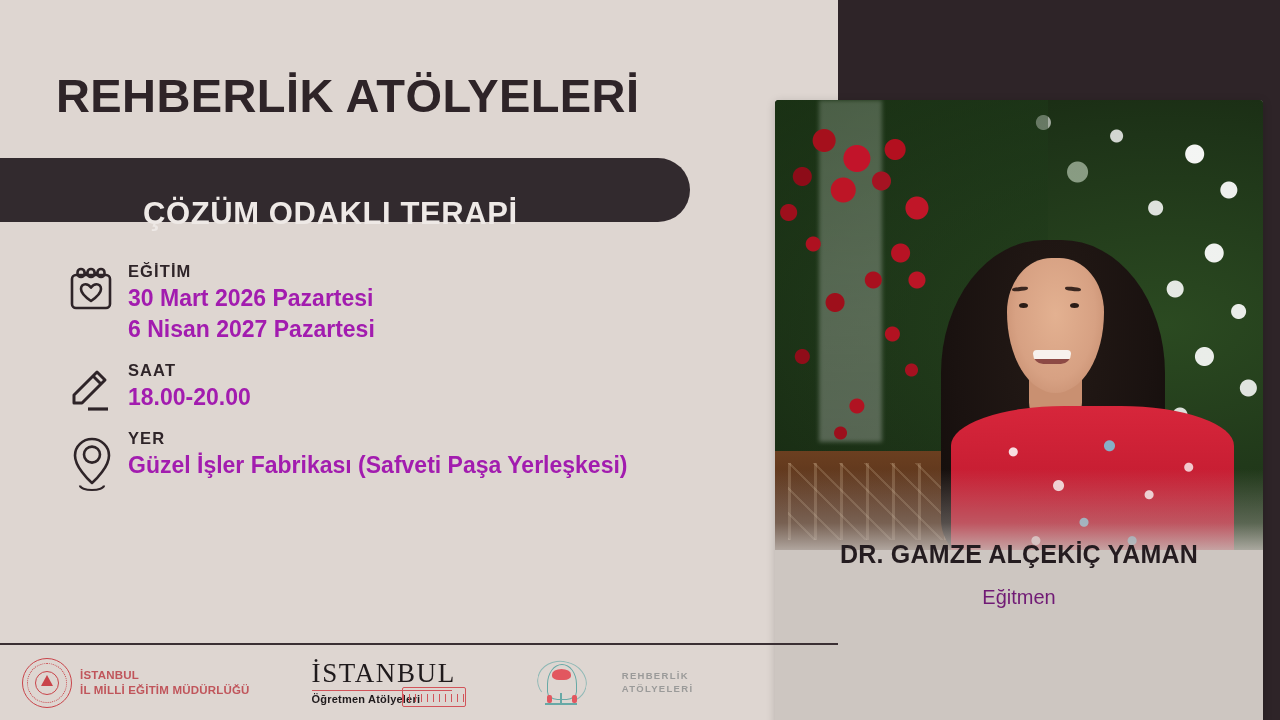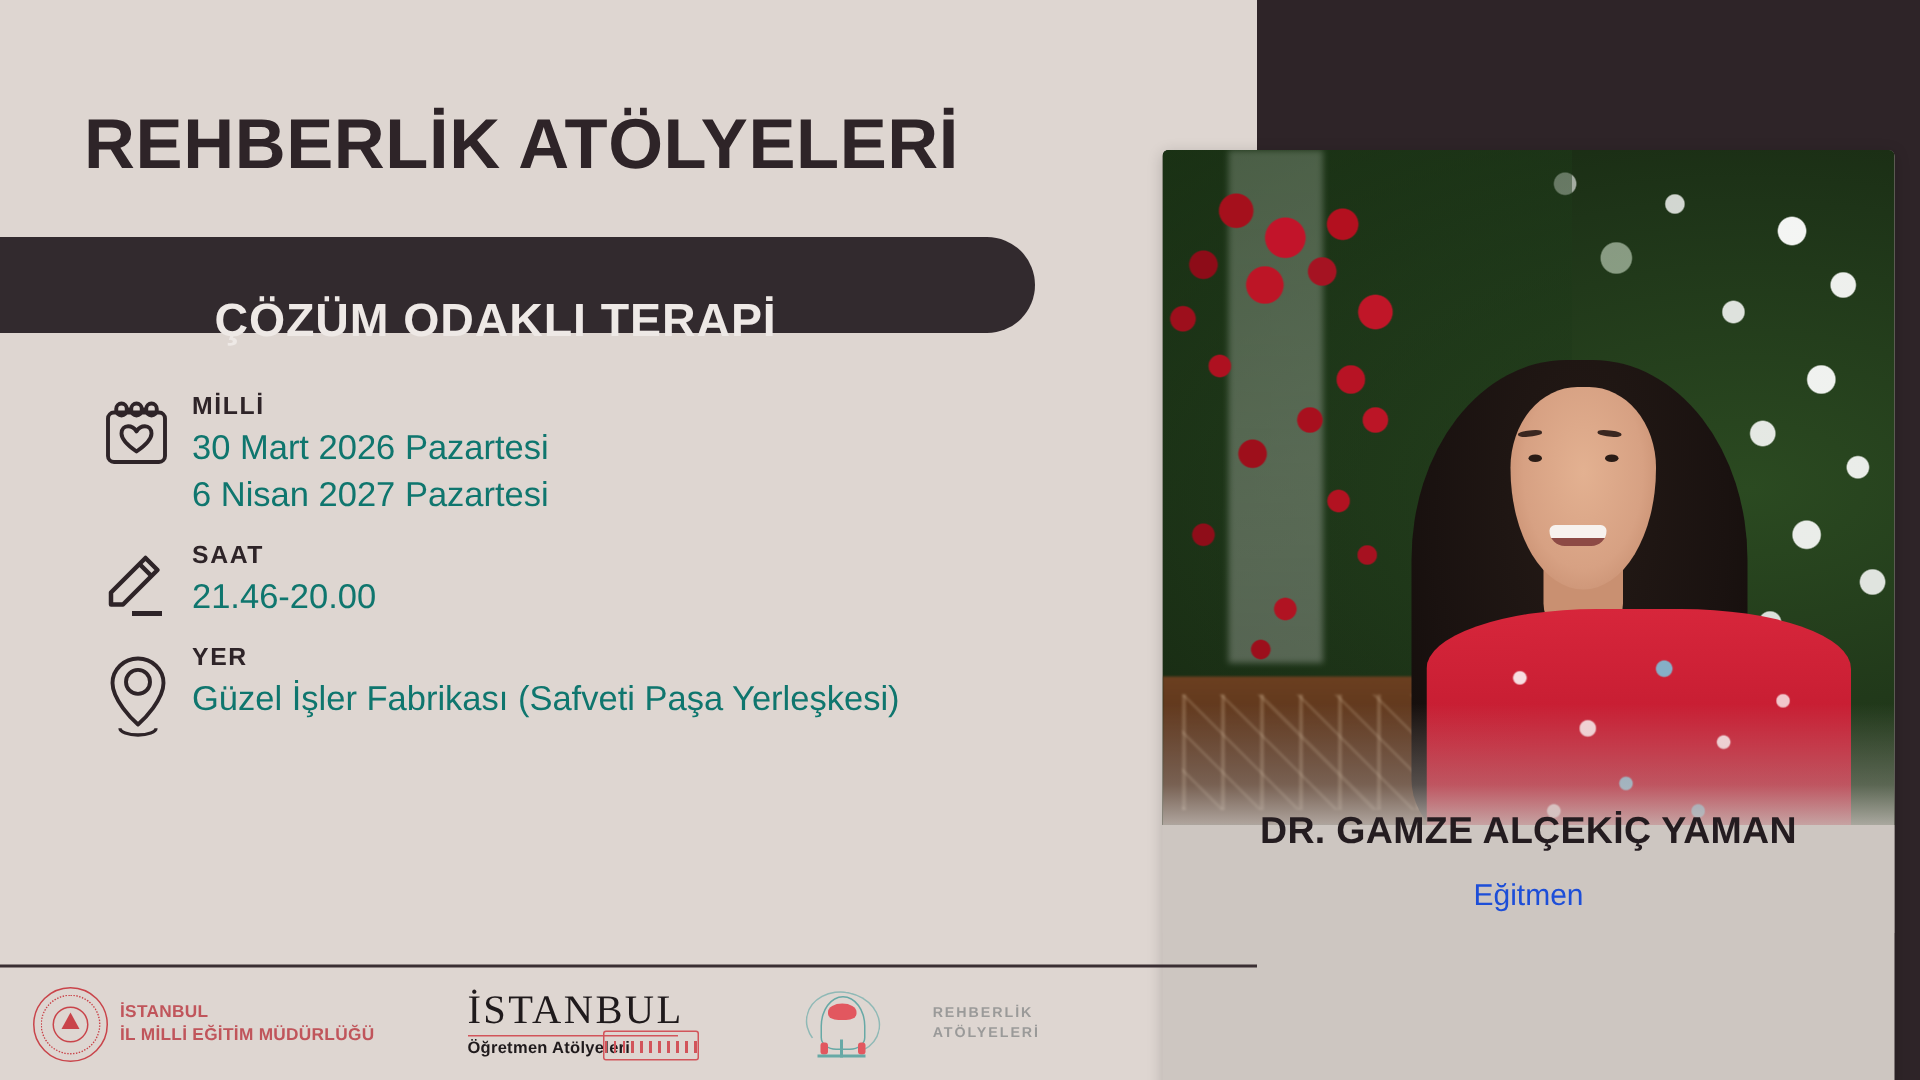--- a/index.html
+++ b/index.html
@@ -94,22 +94,22 @@
   }
   .info-label {
     font-size: 16.5px;
     font-weight: 700;
     letter-spacing: 1.1px;
     color: #2e2428;
     margin-bottom: 2px;
   }
   .info-value {
     font-size: 23px;
-    font-weight: 400;
-    color: #0f766e;
+    font-weight: 700;
+    color: #a21caf;
     line-height: 1.34;
     white-space: nowrap;
   }
   .row-date  { margin-top: 0px; }
   .row-time  { margin-top: 16px; }
   .row-place { margin-top: 14px; }
   .row-time .info-icon  { padding-top: 4px; }
   .row-place .info-icon { padding-top: 4px; }
 
   
@@ -275,21 +275,21 @@
     font-size: 25px;
     font-weight: 700;
     letter-spacing: 0.2px;
     color: #241c20;
     margin-top: 2px;
     white-space: nowrap;
   }
   .caption-role {
     font-size: 20px;
     font-weight: 400;
-    color: #1d4ed8;
+    color: #701a75;
     margin-top: 6px;
   }
   .caption-namewrap {
     position: absolute;
     left: 0; top: -12px;
     width: 488px;
   }
 
   
   .footer-rule {
@@ -471,37 +471,37 @@
           <rect x="6" y="11" width="38" height="33" rx="4"></rect>
           <rect x="11.5" y="5" width="7" height="8" rx="3.5"></rect>
           <rect x="21.5" y="5" width="7" height="8" rx="3.5"></rect>
           <rect x="31.5" y="5" width="7" height="8" rx="3.5"></rect>
           <line x1="18.5" y1="9" x2="21.5" y2="9"></line>
           <line x1="28.5" y1="9" x2="31.5" y2="9"></line>
           <path d="M25 37 C17 31.5 15 28 15 25 C15 22 17 20.2 19.4 20.2 C21.4 20.2 23.7 21.6 25 23.6 C26.3 21.6 28.6 20.2 30.6 20.2 C33 20.2 35 22 35 25 C35 28 33 31.5 25 37 Z" stroke-linejoin="round"></path>
         </svg>
       </div>
       <div class="info-body">
-        <div class="info-label">MİLLİ</div>
+        <div class="info-label">EĞİTİM</div>
         <div class="info-value">30 Mart 2026 Pazartesi</div>
         <div class="info-value">6 Nisan 2027 Pazartesi</div>
       </div>
     </div>
 
     <div class="info-row row-time">
       <div class="info-icon">
         <svg width="50" height="50" viewBox="0 0 50 50" fill="none" stroke="#2e2428" stroke-width="3">
           <path d="M8 38 L8 30 L31 7 L39 15 L16 38 Z" stroke-linejoin="round"></path>
           <path d="M27 11 L35 19"></path>
           <line x1="22" y1="44" x2="42" y2="44" stroke-width="3.2"></line>
         </svg>
       </div>
       <div class="info-body">
         <div class="info-label">SAAT</div>
-        <div class="info-value">21.46-20.00</div>
+        <div class="info-value">18.00-20.00</div>
       </div>
     </div>
 
     <div class="info-row row-place">
       <div class="info-icon">
         <svg width="52" height="60" viewBox="0 0 52 60" fill="none" stroke="#2e2428" stroke-width="2.6">
           <path d="M26 6 C16.6 6 9 13.4 9 22.4 C9 33.5 22 46.5 26 50 C30 46.5 43 33.5 43 22.4 C43 13.4 35.4 6 26 6 Z" stroke-linejoin="round"></path>
           <circle cx="26" cy="21.6" r="8"></circle>
           <path d="M14 52.5 C14 55 19.4 57 26 57 C32.6 57 38 55 38 52.5" stroke-width="2.2"></path>
         </svg>

